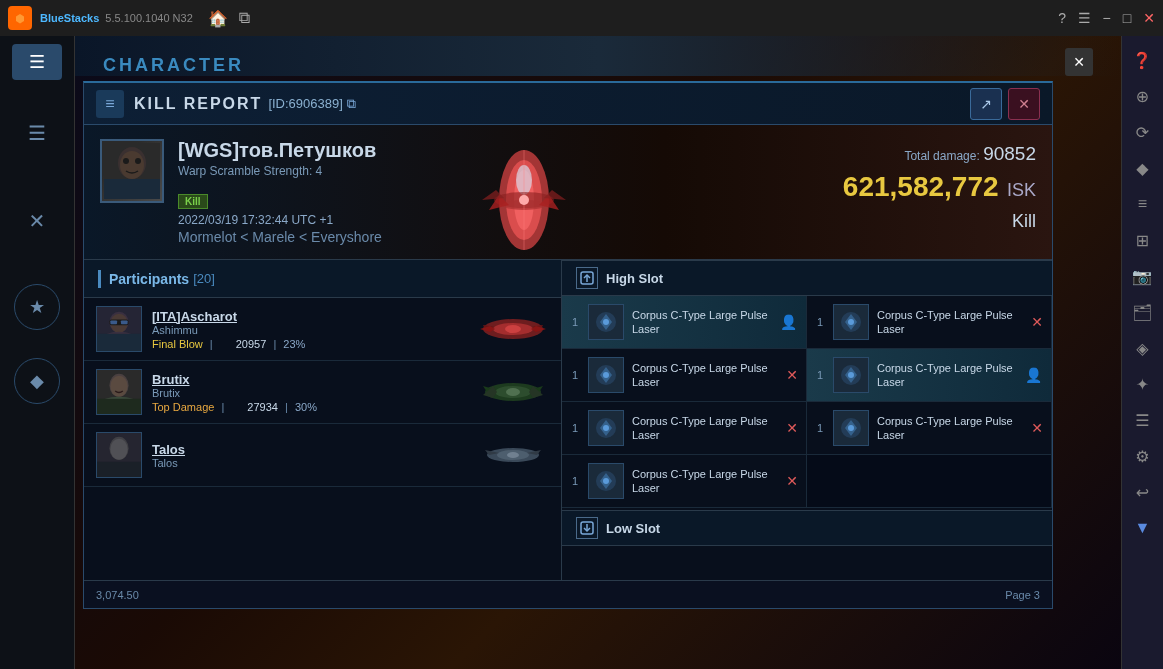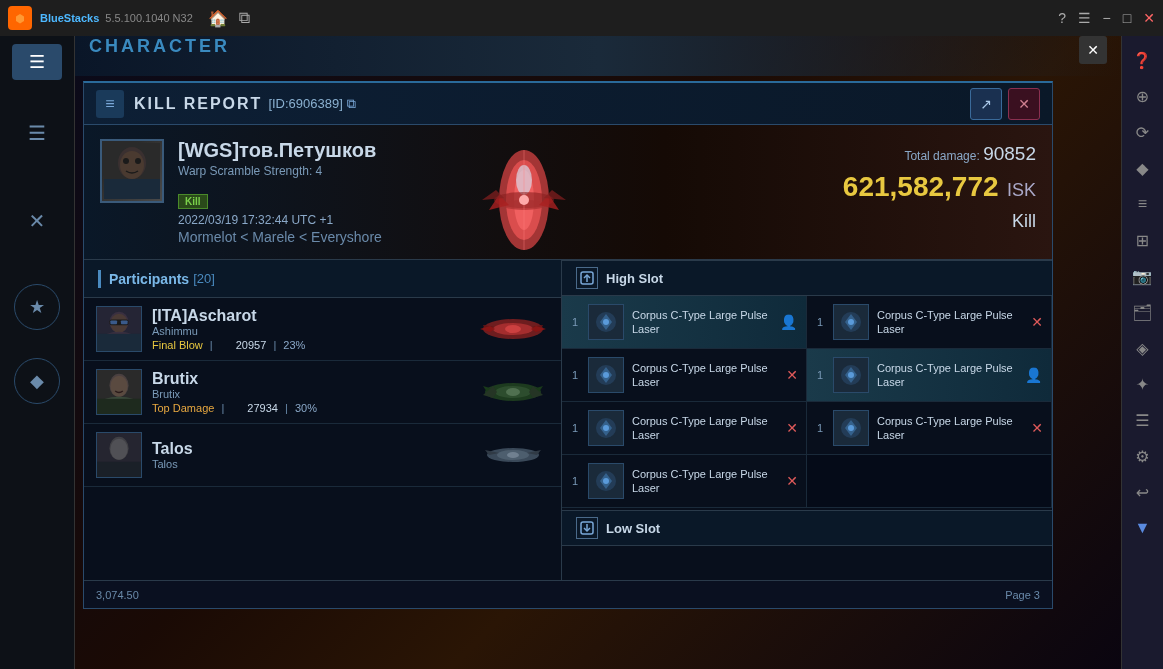--- a/index.html
+++ b/index.html
@@ -132,22 +132,22 @@
       opacity: 0.4;
     }
 
     
     .char-header-bar {
       position: absolute;
       top: 0; left: 0; right: 0;
       height: 40px;
       background: linear-gradient(90deg, #0a1628 0%, #1a2a3a 50%, transparent 100%);
       display: flex;
-      align-items: flex-start;
-      padding: 0 14px;
+      align-items: flex-end;
+      padding: 0 28px;
     }
     .char-header-title {
       color: #3a8abf;
       font-size: 18px;
       font-weight: bold;
       letter-spacing: 3px;
       text-transform: uppercase;
     }
     .char-close-btn {
       margin-left: auto;
@@ -379,22 +379,23 @@
       border: 1px solid #2a4a6a;
       margin-right: 10px;
       background: #1a2a3a;
       flex-shrink: 0;
       display: flex; align-items: center; justify-content: center;
       overflow: hidden;
     }
     .participant-details { flex: 1; }
     .participant-name {
       color: #c8d8e8;
-      font-size: 16px;
+      font-size: 13px;
       font-weight: bold;
+      text-decoration: underline;
     }
     .participant-ship {
       color: #7a9ab8;
       font-size: 11px;
     }
     .participant-stats {
       font-size: 11px;
       margin-top: 2px;
     }
     .stat-finalblow {

